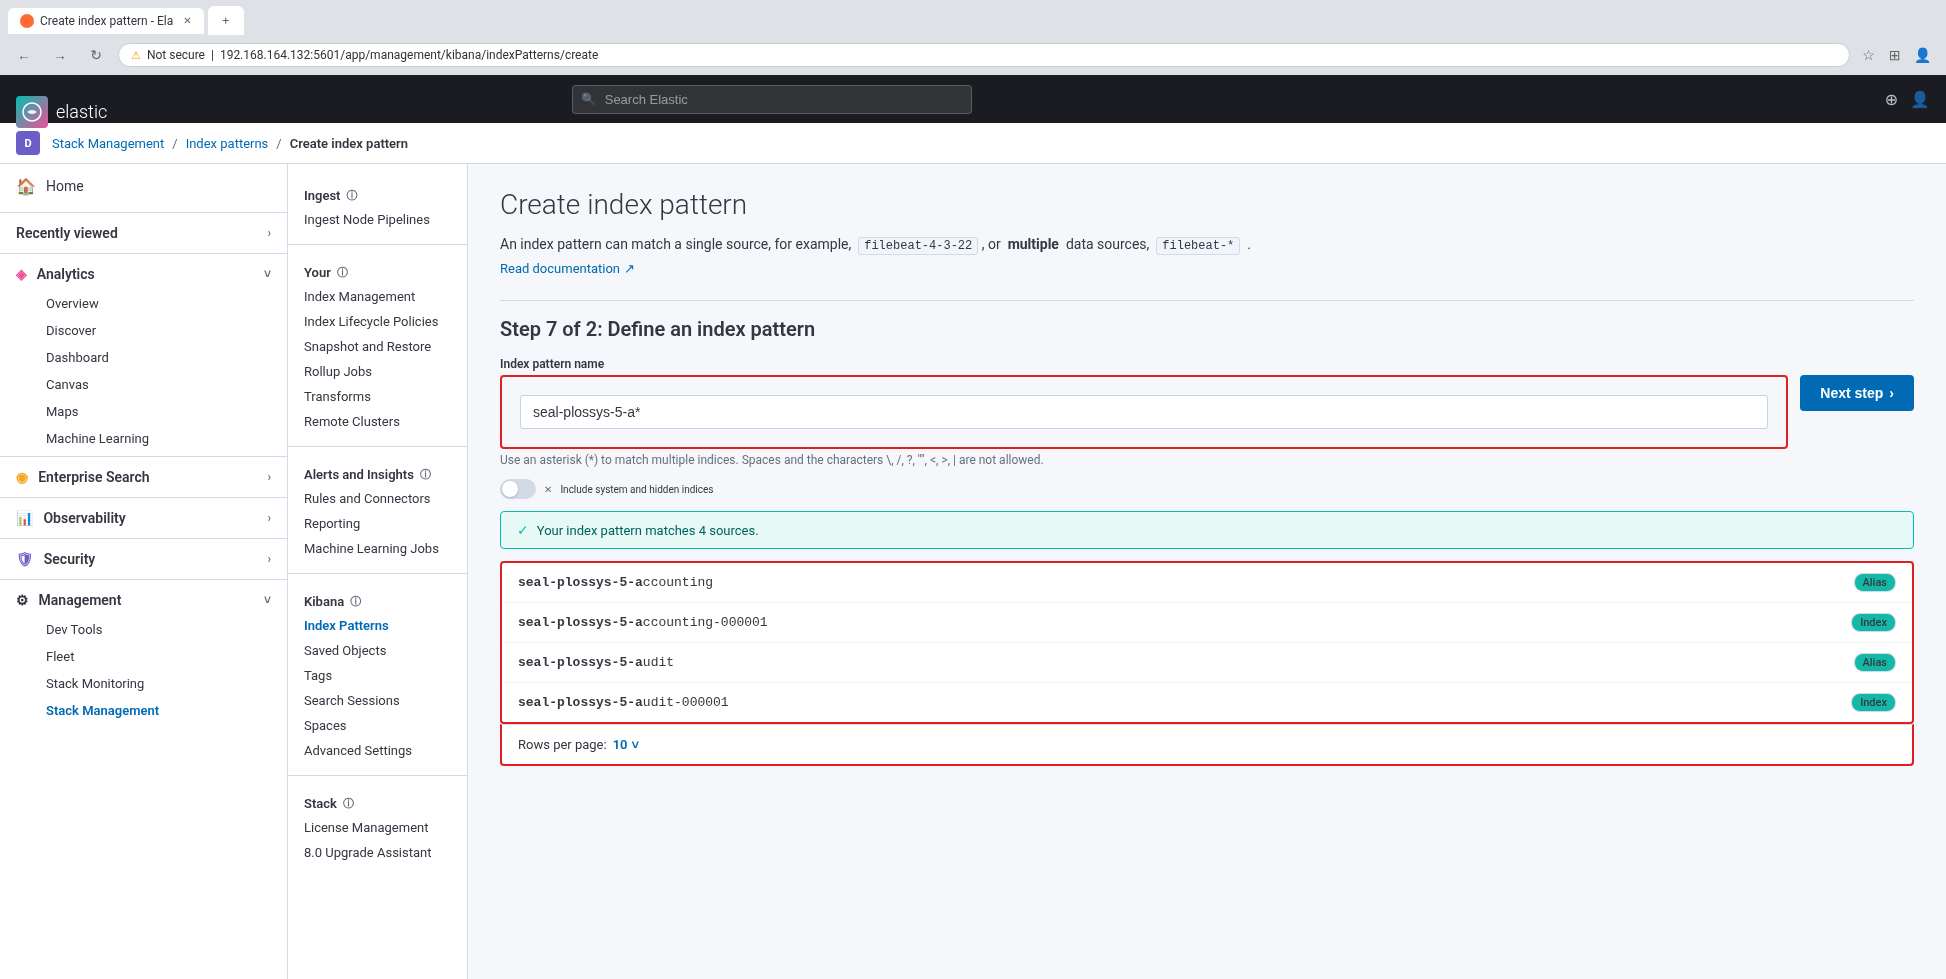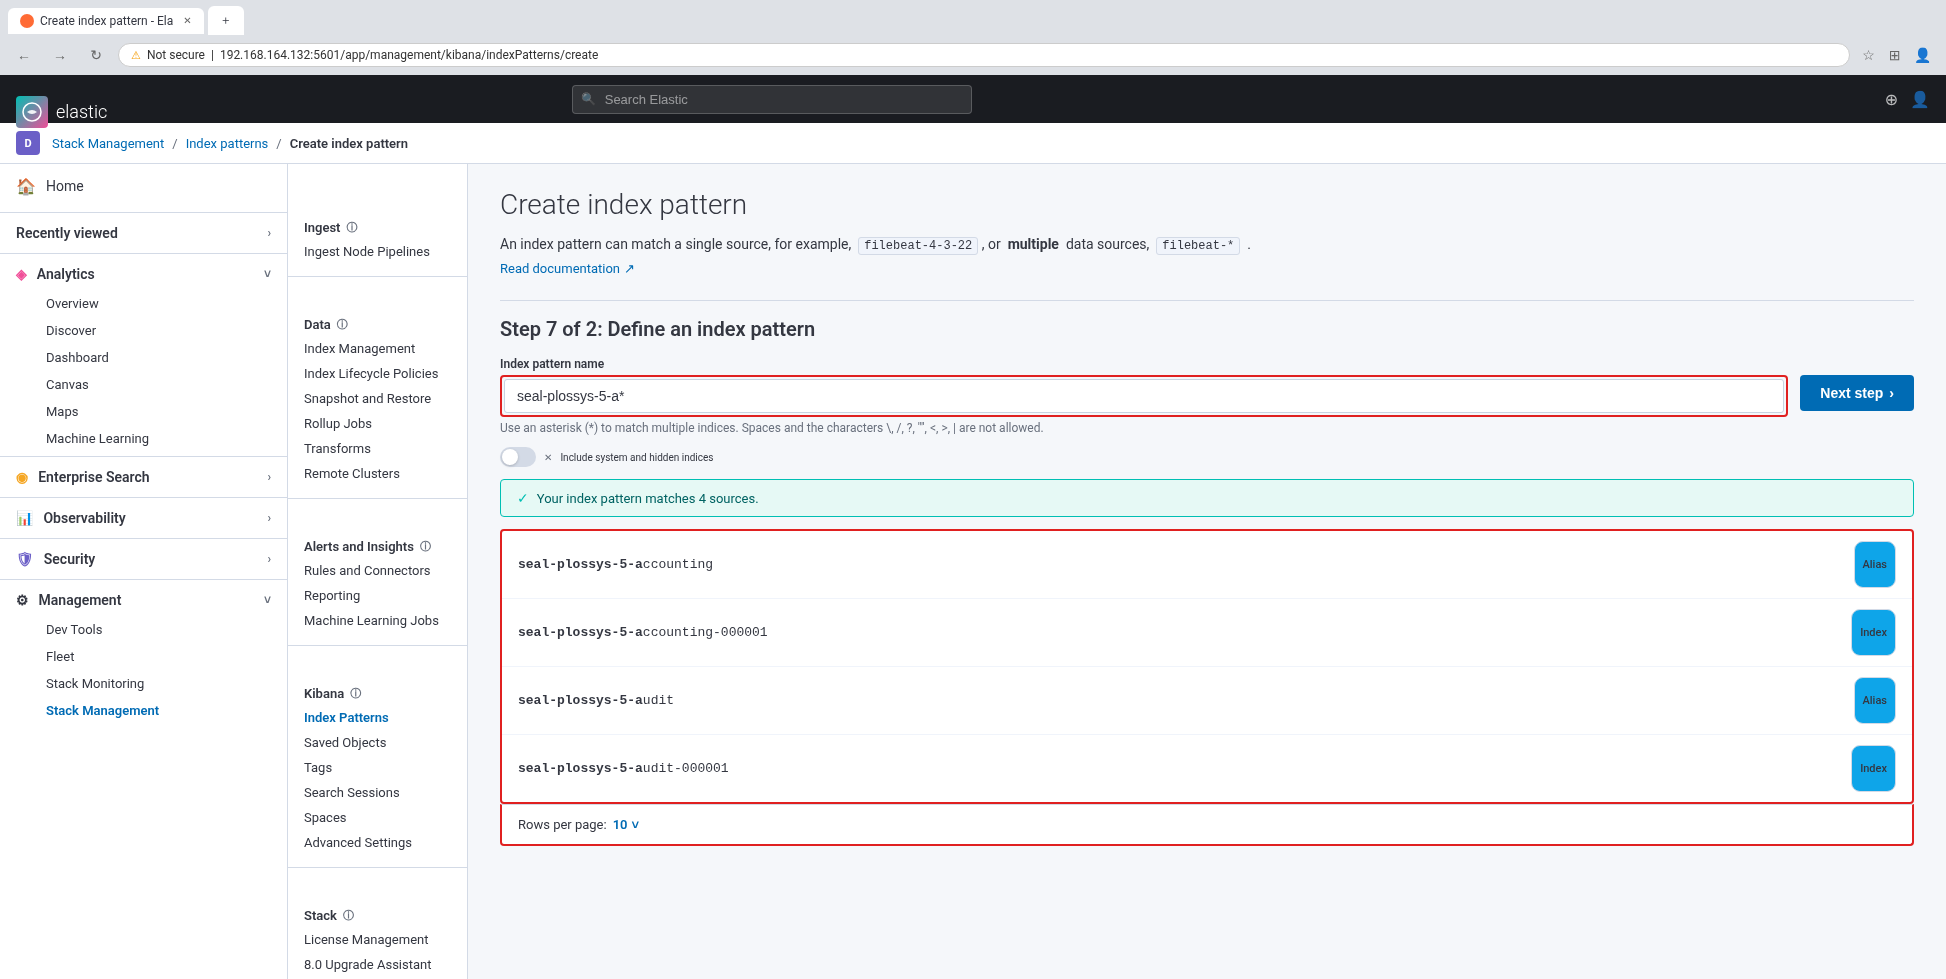--- a/index.html
+++ b/index.html
@@ -46,59 +46,59 @@
     .sidebar-item { display: flex; align-items: center; padding: 8px 16px; cursor: pointer; gap: 10px; color: #343741; font-size: 14px; }
     .sidebar-item .item-icon { width: 20px; height: 20px; display: flex; align-items: center; justify-content: center; flex-shrink: 0; font-size: 16px; }
     .sidebar-item .item-label { flex: 1; }
     .sidebar-group-header { display: flex; align-items: center; padding: 8px 16px; cursor: pointer; gap: 10px; font-weight: 600; font-size: 14px; }
     .sidebar-group-header .chevron { margin-left: auto; color: #69707d; font-size: 12px; }
     .sidebar-sub-item { padding: 6px 16px 6px 46px; cursor: pointer; font-size: 13px; color: #343741; }
     .sidebar-divider { height: 1px; background: #d3dae6; margin: 4px 0; }
 
     
     .nav-panel { width: 180px; background: white; border-right: 1px solid #d3dae6; padding: 16px 0; overflow-y: auto; flex-shrink: 0; }
-    .nav-section-title { display: flex; align-items: flex-start; gap: 6px; padding: 8px 16px 4px; font-size: 13px; font-weight: 600; color: #343741; margin-top: 32px; }
+    .nav-section-title { display: flex; align-items: flex-start; gap: 6px; padding: 8px 16px 4px; font-size: 13px; font-weight: 600; color: #343741; }
     .nav-info-icon { color: #69707d; font-size: 11px; }
     .nav-link { display: block; padding: 5px 16px; font-size: 13px; color: #343741; cursor: pointer; }
     .nav-link.active { color: #006bb4; font-weight: 600; }
     .nav-section-divider { height: 1px; background: #d3dae6; margin: 12px 0; }
 
     
     .main-content { flex: 1; padding: 24px 32px; overflow-y: auto; background: #f5f7fa; }
     .page-title { font-size: 28px; font-weight: 300; color: #343741; margin-bottom: 12px; }
     .page-description { font-size: 14px; color: #343741; margin-bottom: 4px; line-height: 1.6; }
     .page-description code { background: #f0f4fb; border: 1px solid #d3dae6; padding: 1px 5px; border-radius: 3px; font-family: 'Courier New', monospace; font-size: 12px; color: #343741; }
     .page-description strong { font-weight: 700; }
     .read-docs-link { color: #006bb4; font-size: 13px; display: inline-flex; align-items: center; gap: 4px; cursor: pointer; margin-bottom: 24px; }
 
     .step-title { font-size: 20px; font-weight: 600; color: #343741; margin-bottom: 16px; padding-top: 16px; border-top: 1px solid #d3dae6; }
 
     .form-group { margin-bottom: 12px; }
     .form-label { font-size: 12px; font-weight: 600; color: #343741; margin-bottom: 4px; display: block; }
     .input-row { display: flex; gap: 12px; align-items: flex-start; }
-    .index-input-wrapper { flex: 1; border: 2px solid #e02020; border-radius: 4px; padding: 2px; }
+    .index-input-wrapper { flex: 1; border: 2px solid #e02020; border-radius: 4px; padding: 18px; }
     .index-input { width: 100%; border: 1px solid #c9d3e0; border-radius: 3px; padding: 8px 12px; font-size: 14px; color: #343741; outline: none; }
     .form-hint { font-size: 12px; color: #69707d; margin-top: 4px; }
 
     .next-step-btn { background: #006bb4; color: white; border: none; border-radius: 4px; padding: 10px 20px; font-size: 14px; font-weight: 600; cursor: pointer; white-space: nowrap; display: flex; align-items: center; gap: 6px; }
 
     .toggle-row { display: flex; align-items: center; gap: 8px; margin: 12px 0; }
     .toggle { width: 36px; height: 20px; background: #d3dae6; border-radius: 10px; position: relative; cursor: pointer; display: flex; align-items: center; }
     .toggle-knob { width: 16px; height: 16px; background: white; border-radius: 50%; position: absolute; left: 2px; box-shadow: 0 1px 3px rgba(0,0,0,0.2); }
     .toggle-label { font-size: 10px; color: #343741; }
     .toggle-x { font-size: 10px; color: #69707d; }
 
     .success-banner { background: #e6f9f5; border: 1px solid #00bfb3; border-radius: 4px; padding: 10px 16px; margin: 12px 0; display: flex; align-items: center; gap: 8px; color: #006363; font-size: 13px; }
     .success-icon { color: #00bfb3; font-size: 14px; }
 
     .index-table { width: 100%; background: white; border: 2px solid #e02020; border-radius: 4px; overflow: hidden; }
     .index-table-row { display: flex; align-items: center; padding: 10px 16px; border-bottom: 1px solid #f0f4fb; }
     .index-table-row:last-child { border-bottom: none; }
     .index-name { flex: 1; font-size: 13px; font-family: 'Courier New', monospace; color: #343741; }
-    .index-badge { background: #0ea5e9; border: 1px solid #d3dae6; border-radius: 9px; padding: 16px 8px; font-size: 11px; color: #343741; font-weight: 500; }
+    .index-badge { background: #14b8a6; border: 1px solid #d3dae6; border-radius: 9px; padding: 2px 8px; font-size: 11px; color: #343741; font-weight: 500; }
 
     .rows-per-page { display: flex; align-items: center; gap: 6px; padding: 12px 16px; font-size: 13px; color: #343741; background: white; border: 2px solid #e02020; border-top: none; border-radius: 0 0 4px 4px; }
     .rows-dropdown { display: flex; align-items: center; gap: 4px; cursor: pointer; color: #006bb4; font-weight: 600; }
 
     
     .icon-analytics { color: #f04e98; }
     .icon-enterprise { color: #f5a623; }
     .icon-observability { color: #00bfb3; }
     .icon-security { color: #6b5fc7; }
     .icon-management { color: #343741; }
@@ -240,21 +240,21 @@
 
     <div class="nav-section-title">
       <span>Ingest</span>
       <span class="nav-info-icon">ⓘ</span>
     </div>
     <a class="nav-link">Ingest Node Pipelines</a>
 
     <div class="nav-section-divider"></div>
 
     <div class="nav-section-title">
-      <span>Data</span>
+      <span>Your</span>
       <span class="nav-info-icon">ⓘ</span>
     </div>
     <a class="nav-link">Index Management</a>
     <a class="nav-link">Index Lifecycle Policies</a>
     <a class="nav-link">Snapshot and Restore</a>
     <a class="nav-link">Rollup Jobs</a>
     <a class="nav-link">Transforms</a>
     <a class="nav-link">Remote Clusters</a>
 
     <div class="nav-section-divider"></div>

